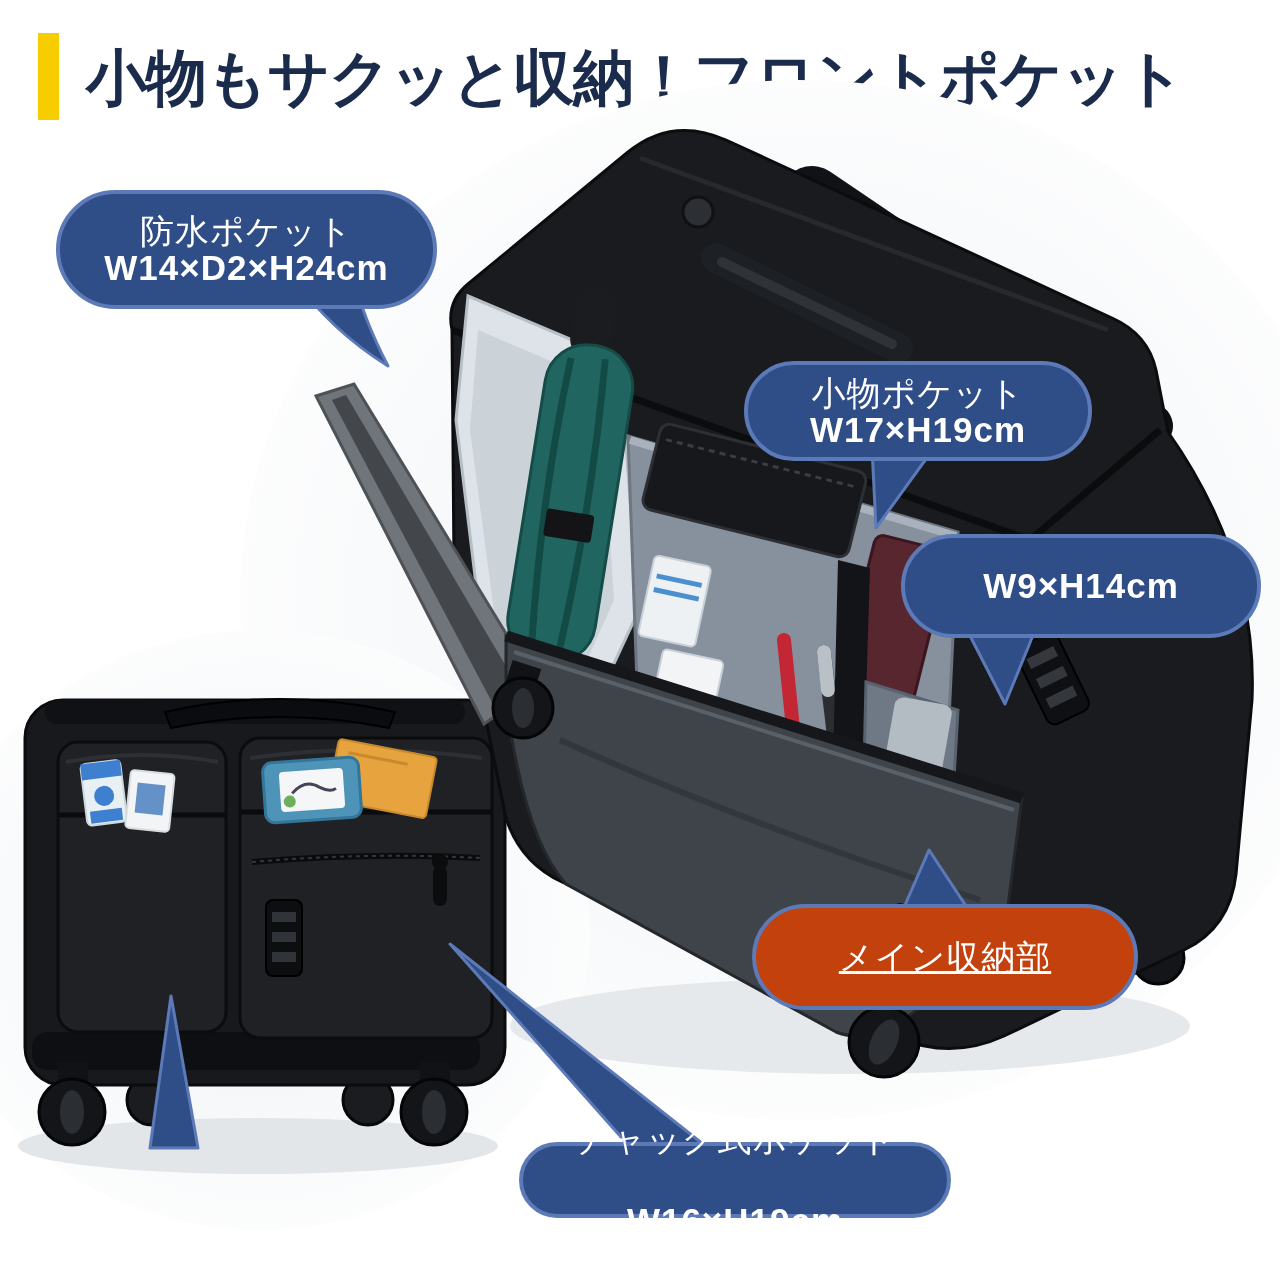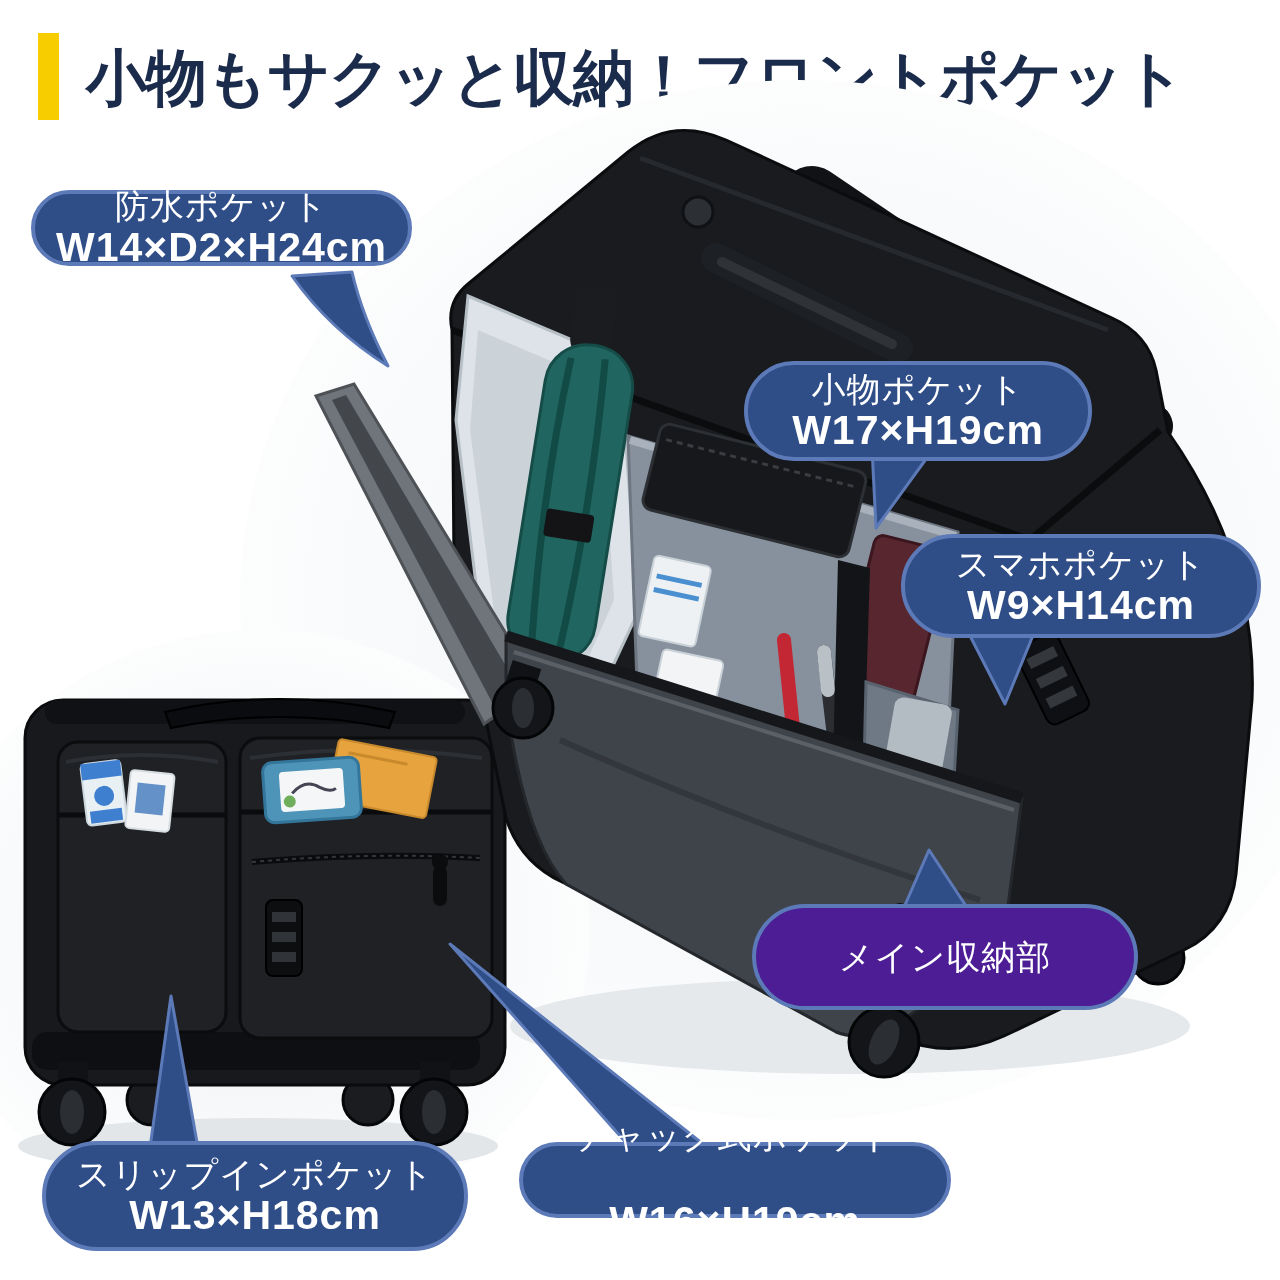--- a/index.html
+++ b/index.html
@@ -20,22 +20,22 @@
   
   .illus{position:absolute;left:0;top:0;width:1280px;height:1280px;z-index:1;}
   
   .callout{
     position:absolute;z-index:3;box-sizing:border-box;
     background:#2f4d86;border:4px solid #5d7ab8;border-radius:60px;
     display:flex;flex-direction:column;align-items:center;justify-content:center;
     color:#ffffff;text-align:center;
   }
   .callout .co-label{display:block;font-size:34px;font-weight:normal;line-height:1.12;letter-spacing:1px;}
-  .callout .co-dims{display:block;font-size:41px;font-weight:bold;line-height:1.05;letter-spacing:1px;}
-  .co1{left:31px;  top:190px;  width:381px;height:76px;}
+  .callout .co-dims{display:block;font-size:35px;font-weight:bold;line-height:1.05;letter-spacing:1px;}
+  .co1{left:56px;  top:190px;  width:381px;height:119px;}
   .co2{left:744px; top:361px;  width:348px;height:100px;}
   .co3{left:901px; top:534px;  width:360px;height:104px;}
   .co4{left:752px; top:904px;  width:386px;height:106px;}
   .co5{left:42px;  top:1141px; width:426px;height:110px;}
   .co6{left:519px; top:1142px; width:432px;height:76px;gap:45px;}
 </style>
 </head>
 <body>
 
 <div class="stage">
@@ -246,28 +246,23 @@
 
   <div class="callout co1" style="background: rgb(47, 77, 134); border-color: rgb(93, 122, 184); color: rgb(255, 255, 255);">
     <span class="co-label">防水ポケット</span>
     <span class="co-dims">W14×D2×H24cm</span>
   </div>
   <div class="callout co2" style="background: rgb(47, 77, 134); border-color: rgb(93, 122, 184); color: rgb(255, 255, 255);">
     <span class="co-label">小物ポケット</span>
     <span class="co-dims">W17×H19cm</span>
   </div>
   <div class="callout co3" style="background: rgb(47, 77, 134); border-color: rgb(93, 122, 184); color: rgb(255, 255, 255);">
-    <span class="co-label">スマホポケット</span>
     <span class="co-dims">W9×H14cm</span>
   </div>
-  <div class="callout co4" style="background: #4c1d95; border-color: rgb(93, 122, 184); color: rgb(255, 255, 255);">
+  <div class="callout co4" style="background: #c2410c; border-color: rgb(93, 122, 184); color: rgb(255, 255, 255); text-decoration: underline;">
     <span class="co-label">メイン収納部</span>
-  </div>
-  <div class="callout co5" style="background: rgb(47, 77, 134); border-color: rgb(93, 122, 184); color: rgb(255, 255, 255);">
-    <span class="co-label">スリップインポケット</span>
-    <span class="co-dims">W13×H18cm</span>
   </div>
   <div class="callout co6" style="background: rgb(47, 77, 134); border-color: rgb(93, 122, 184); color: rgb(255, 255, 255);">
     <span class="co-label">チャック式ポケット</span>
     <span class="co-dims">W16×H19cm</span>
   </div>
 
 </div>
 
 </body></html>

